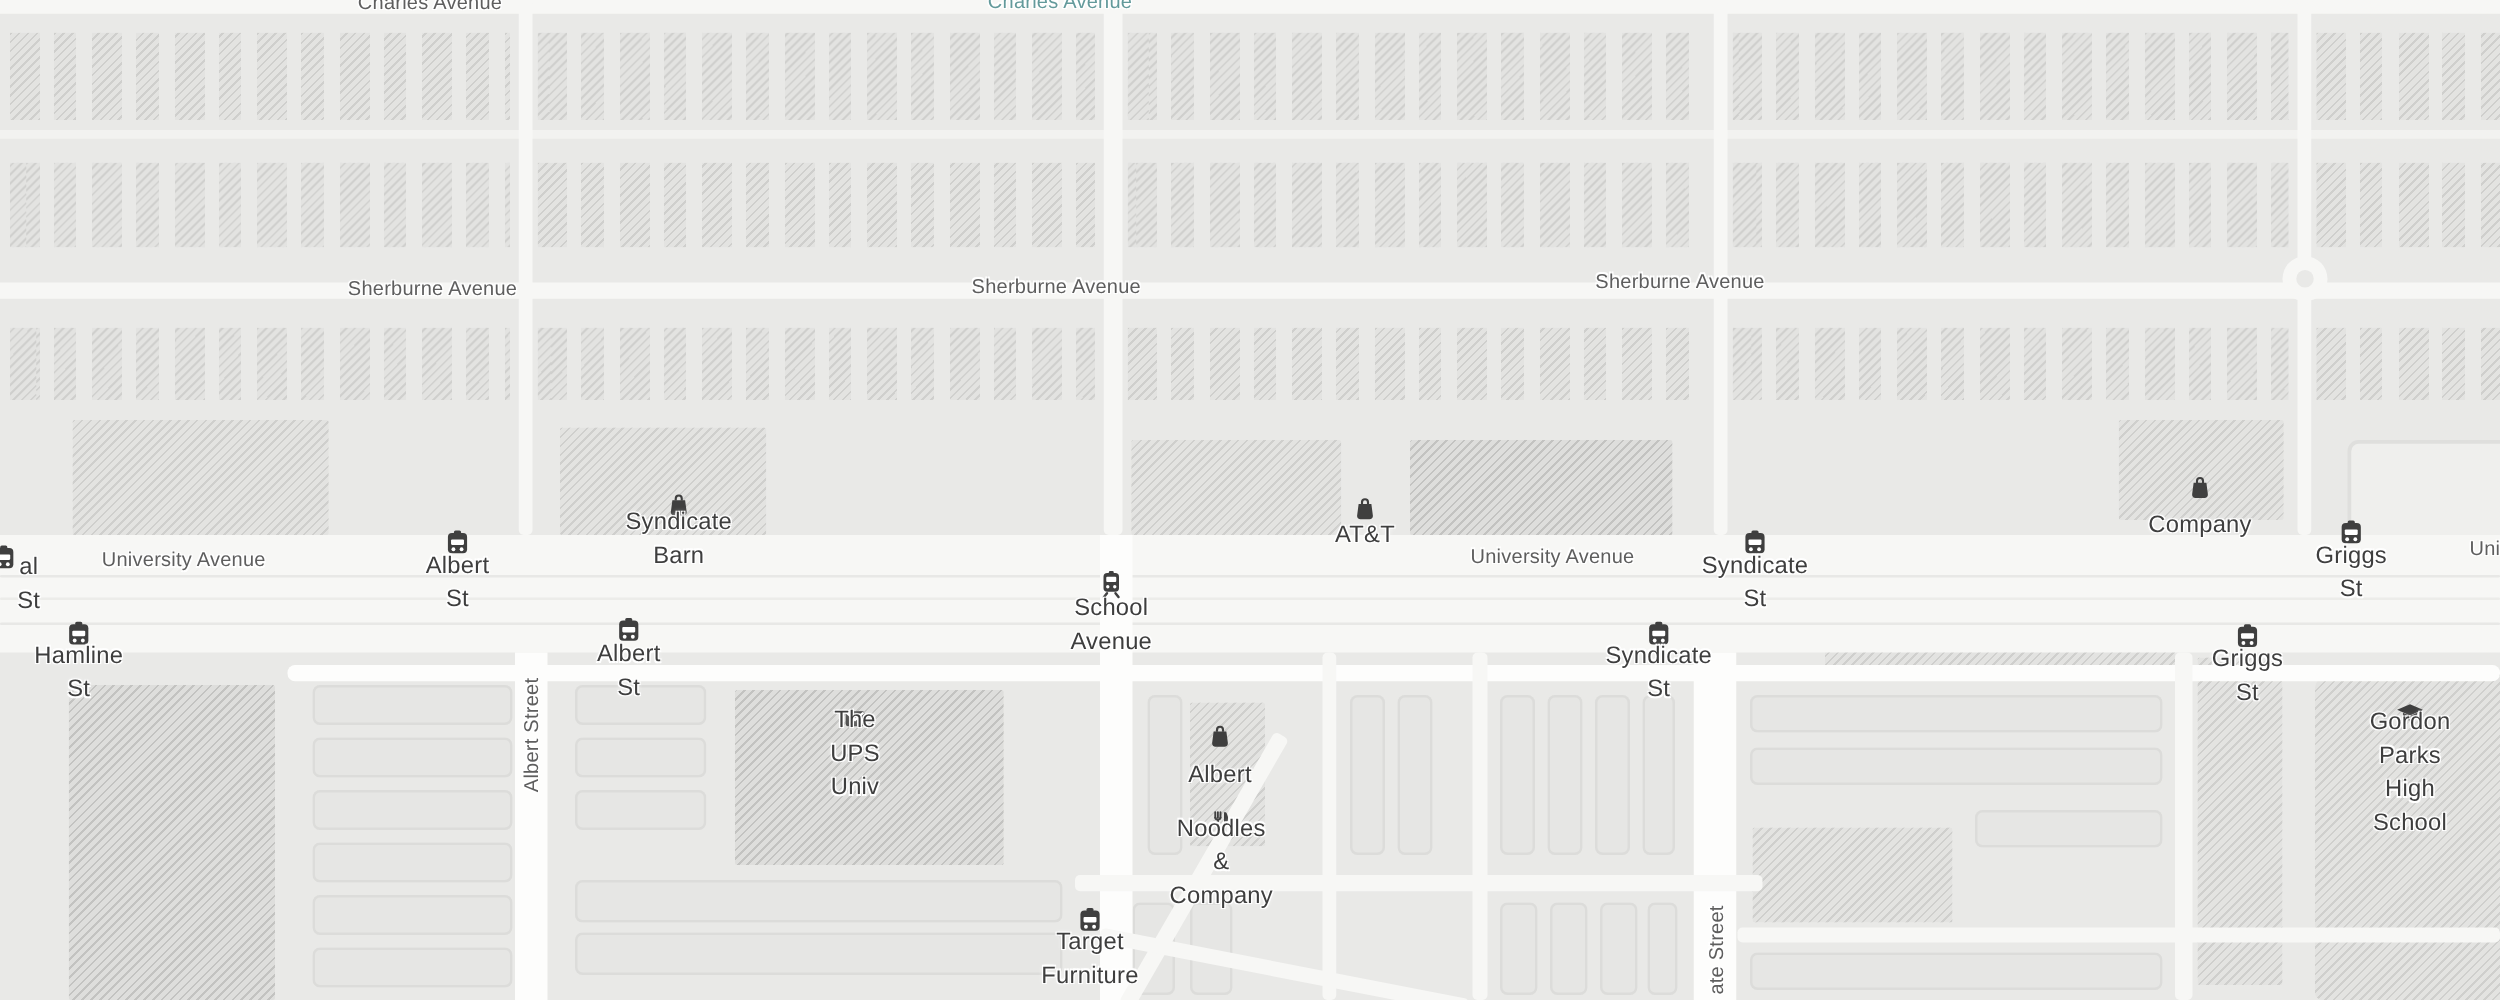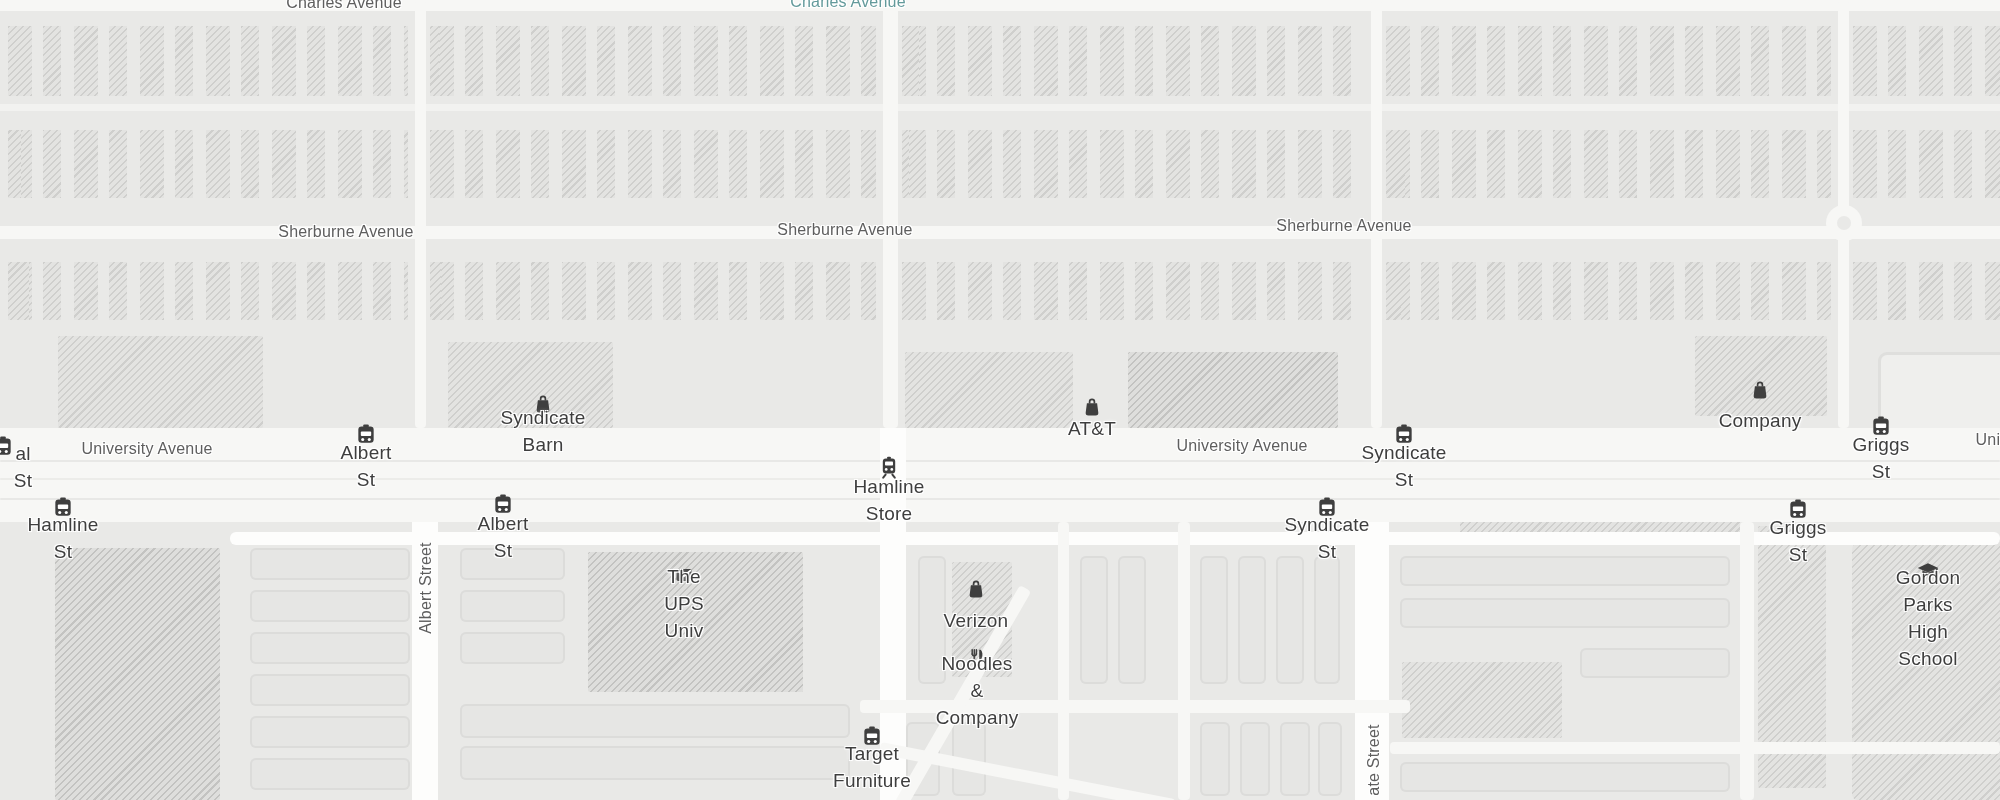--- a/index.html
+++ b/index.html
@@ -274,21 +274,21 @@
     <span class="marker-icon" style="top: 468px; left: 0px;">
           <svg width="24" height="24" viewBox="0 0 24 24">
             <rect x="10" y="0.8" width="4" height="2.4" rx="1.1" fill="#3f3f3f"></rect>
             <rect x="5.8" y="2.4" width="12.4" height="15" rx="3" fill="#3f3f3f"></rect>
             <rect x="8" y="5.4" width="8" height="4.2" rx="0.8" fill="#fff"></rect>
             <circle cx="9.2" cy="13.4" r="1.35" fill="#fff"></circle>
             <circle cx="14.8" cy="13.4" r="1.35" fill="#fff"></circle>
             <path d="M8.6 18.6 L6.2 21.6 M15.4 18.6 L17.8 21.6" stroke="#3f3f3f" stroke-width="2" stroke-linecap="round"></path>
           </svg>
         </span>
-    <span class="marker-label" style="top: 500px;">Hamline Store</span>
+    <span class="marker-label" style="top: 500px;">School Avenue</span>
   </div>
       <div class="marker" style="left: 543px;">
     <span class="marker-icon" style="top: 404px; left: 0px;">
           <svg width="24" height="24" viewBox="0 0 24 24">
             <path d="M9.6 8.4 V6.8 a2.4 2.4 0 0 1 4.8 0 V8.4" fill="none" stroke="#3f3f3f" stroke-width="1.7"></path>
             <path d="M6.9 8.2 h10.2 l1.2 9.2 a2.7 2.7 0 0 1 -2.7 3 h-7.2 a2.7 2.7 0 0 1 -2.7 -3 z" fill="#3f3f3f"></path>
           </svg>
         </span>
     <span class="marker-label" style="top: 431px;">Syndicate Barn</span>
   </div>
@@ -310,21 +310,21 @@
         </span>
     <span class="marker-label" style="top: 420px;">Company</span>
   </div>
       <div class="marker" style="left: 976px;">
     <span class="marker-icon" style="top: 589px; left: 0px;">
           <svg width="24" height="24" viewBox="0 0 24 24">
             <path d="M9.6 8.4 V6.8 a2.4 2.4 0 0 1 4.8 0 V8.4" fill="none" stroke="#3f3f3f" stroke-width="1.7"></path>
             <path d="M6.9 8.2 h10.2 l1.2 9.2 a2.7 2.7 0 0 1 -2.7 3 h-7.2 a2.7 2.7 0 0 1 -2.7 -3 z" fill="#3f3f3f"></path>
           </svg>
         </span>
-    <span class="marker-label" style="top: 620px;">Verizon</span>
+    <span class="marker-label" style="top: 620px;">Albert</span>
   </div>
       <div class="marker" style="left: 684px;">
     <span class="marker-icon" style="top: 575px; left: 0px;">
           <svg width="23" height="23" viewBox="0 0 24 24">
             <rect x="4.2" y="5.8" width="15.6" height="12.4" rx="1.8" fill="#3f3f3f"></rect>
             <path d="M5.4 7.4 L12 13 L18.6 7.4" fill="none" stroke="#fff" stroke-width="1.9" stroke-linecap="round"></path>
           </svg>
         </span>
     <span class="marker-label" style="top: 603px;">The UPS Univ</span>
   </div>

